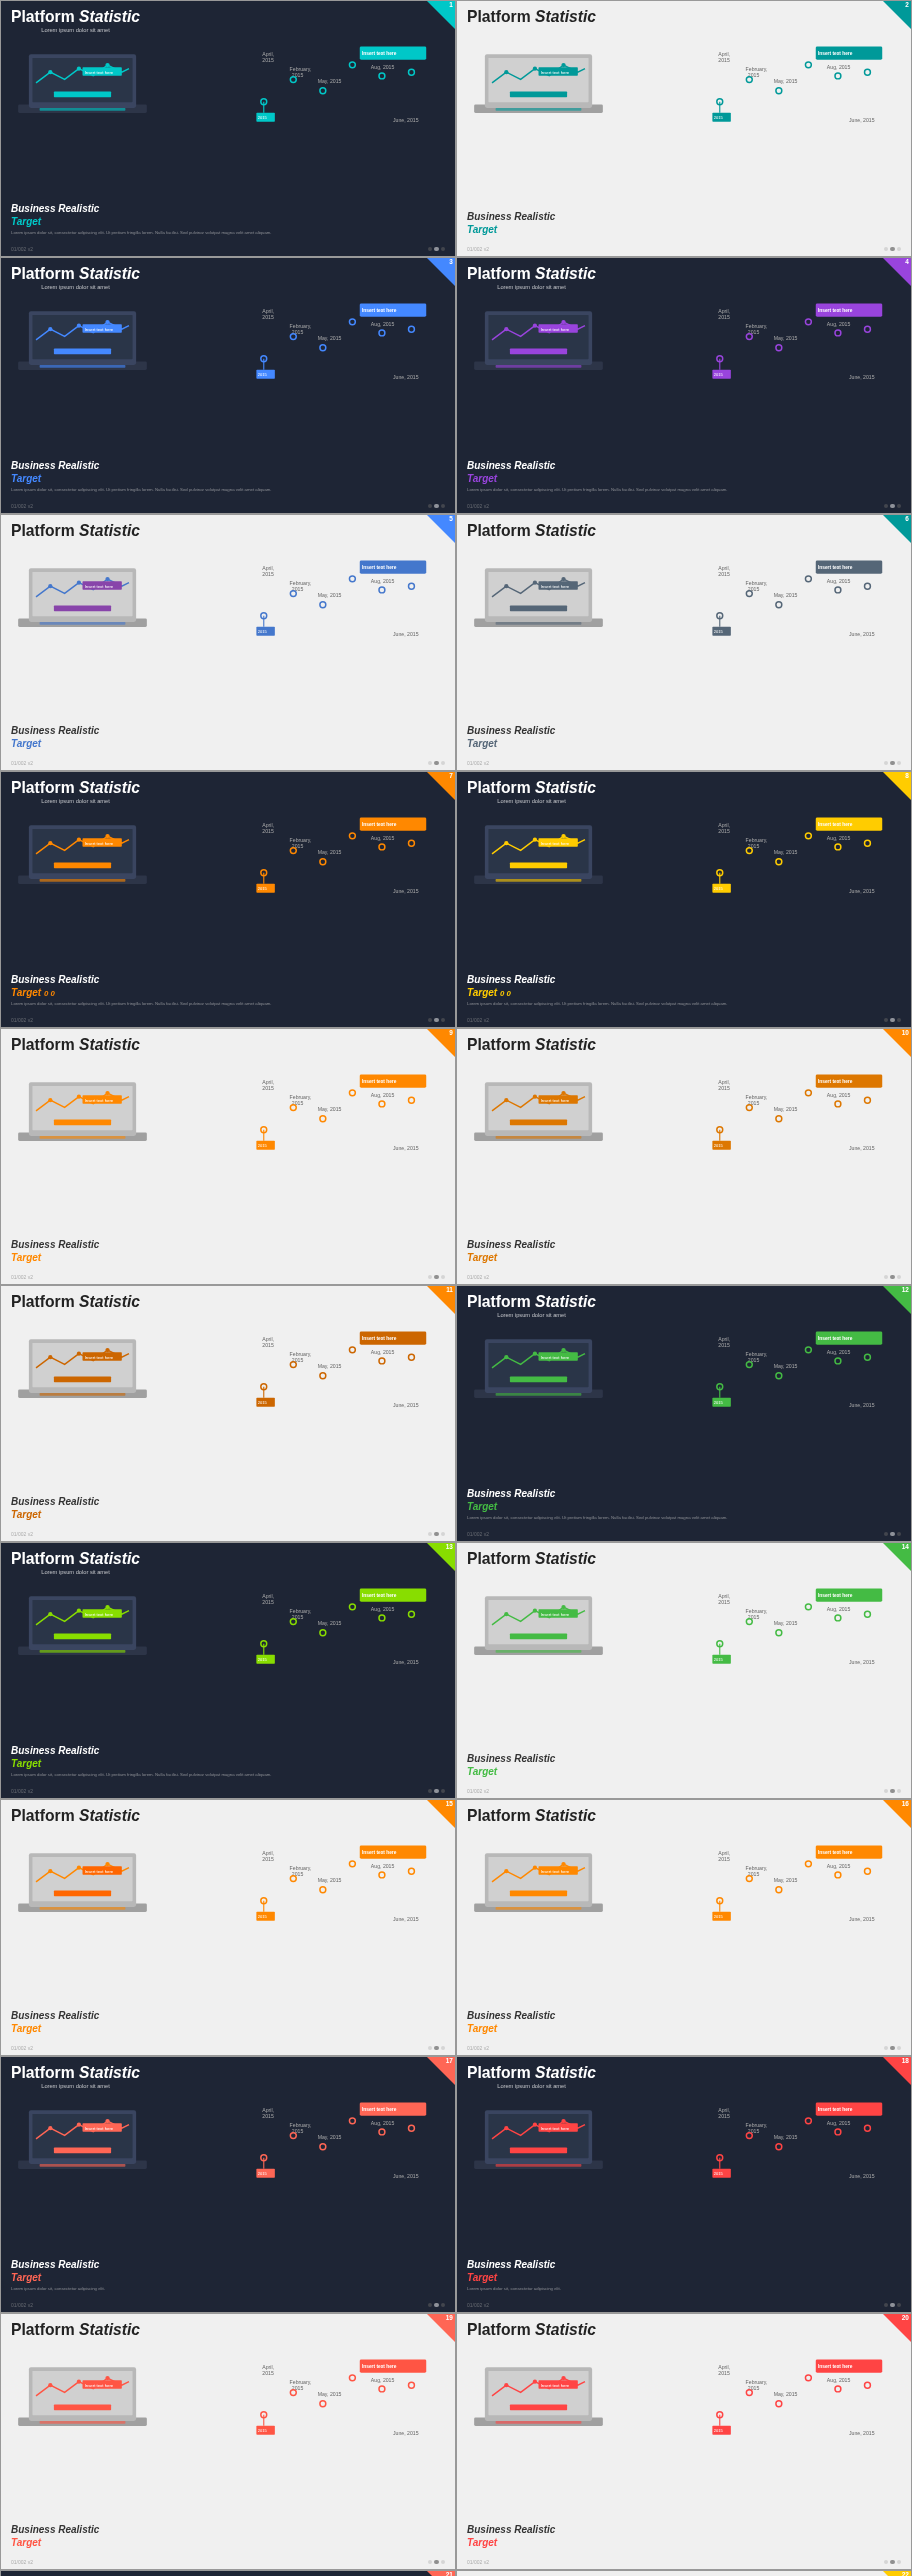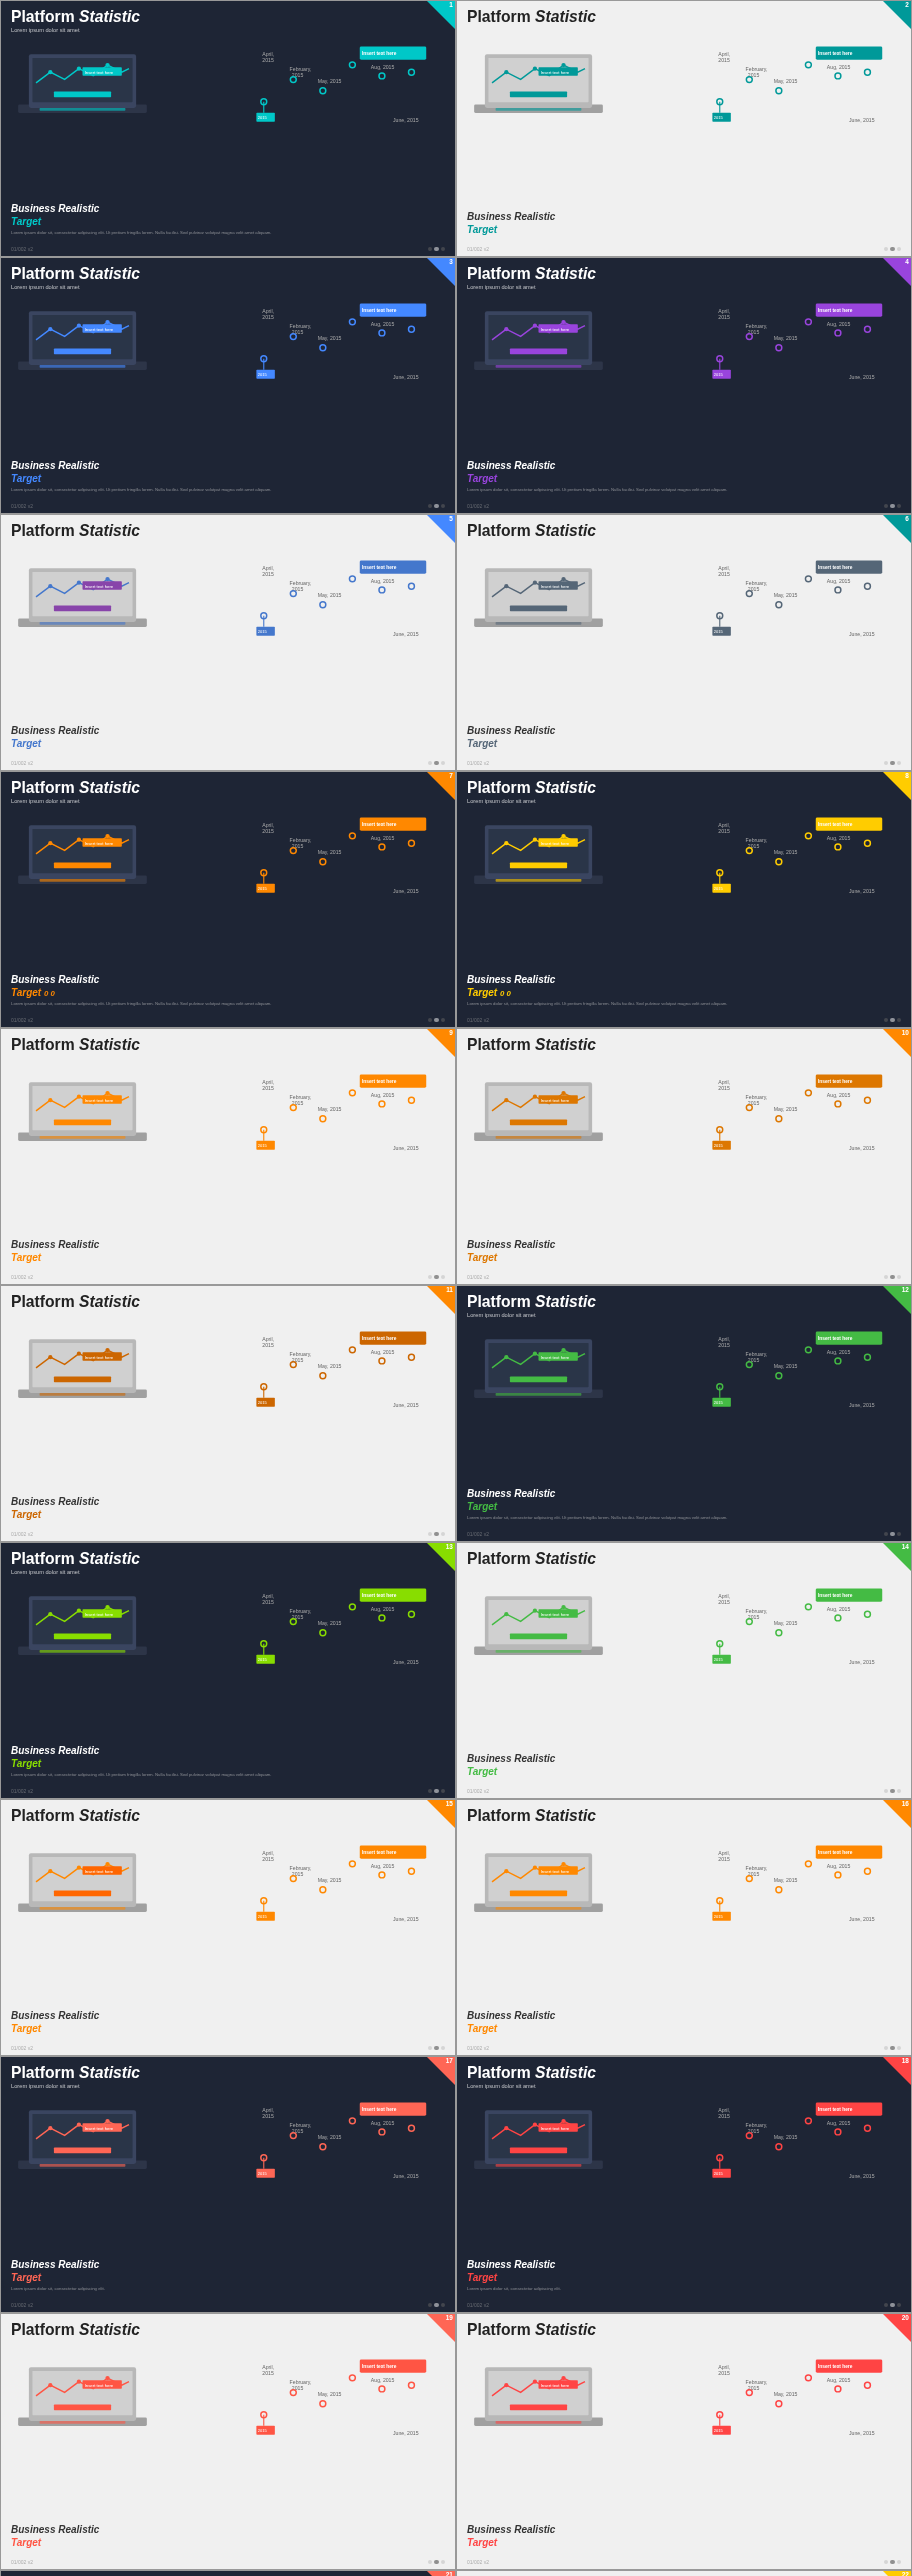--- a/index.html
+++ b/index.html
@@ -51,20 +51,21 @@
       color: #fff;
       z-index: 10;
       line-height: 1;
     }
 
     
     .slide-header {
       position: absolute;
       top: 7.1px;
       left: 10px;
+      text-align: center;
     }
     .slide-title {
       font-size: 15.7px;
       font-style: italic;
       font-weight: bold;
       line-height: 1.1;
     }
     .slide-title span { font-style: italic; }
     .slide-subtitle {
       font-size: 5.7px;

